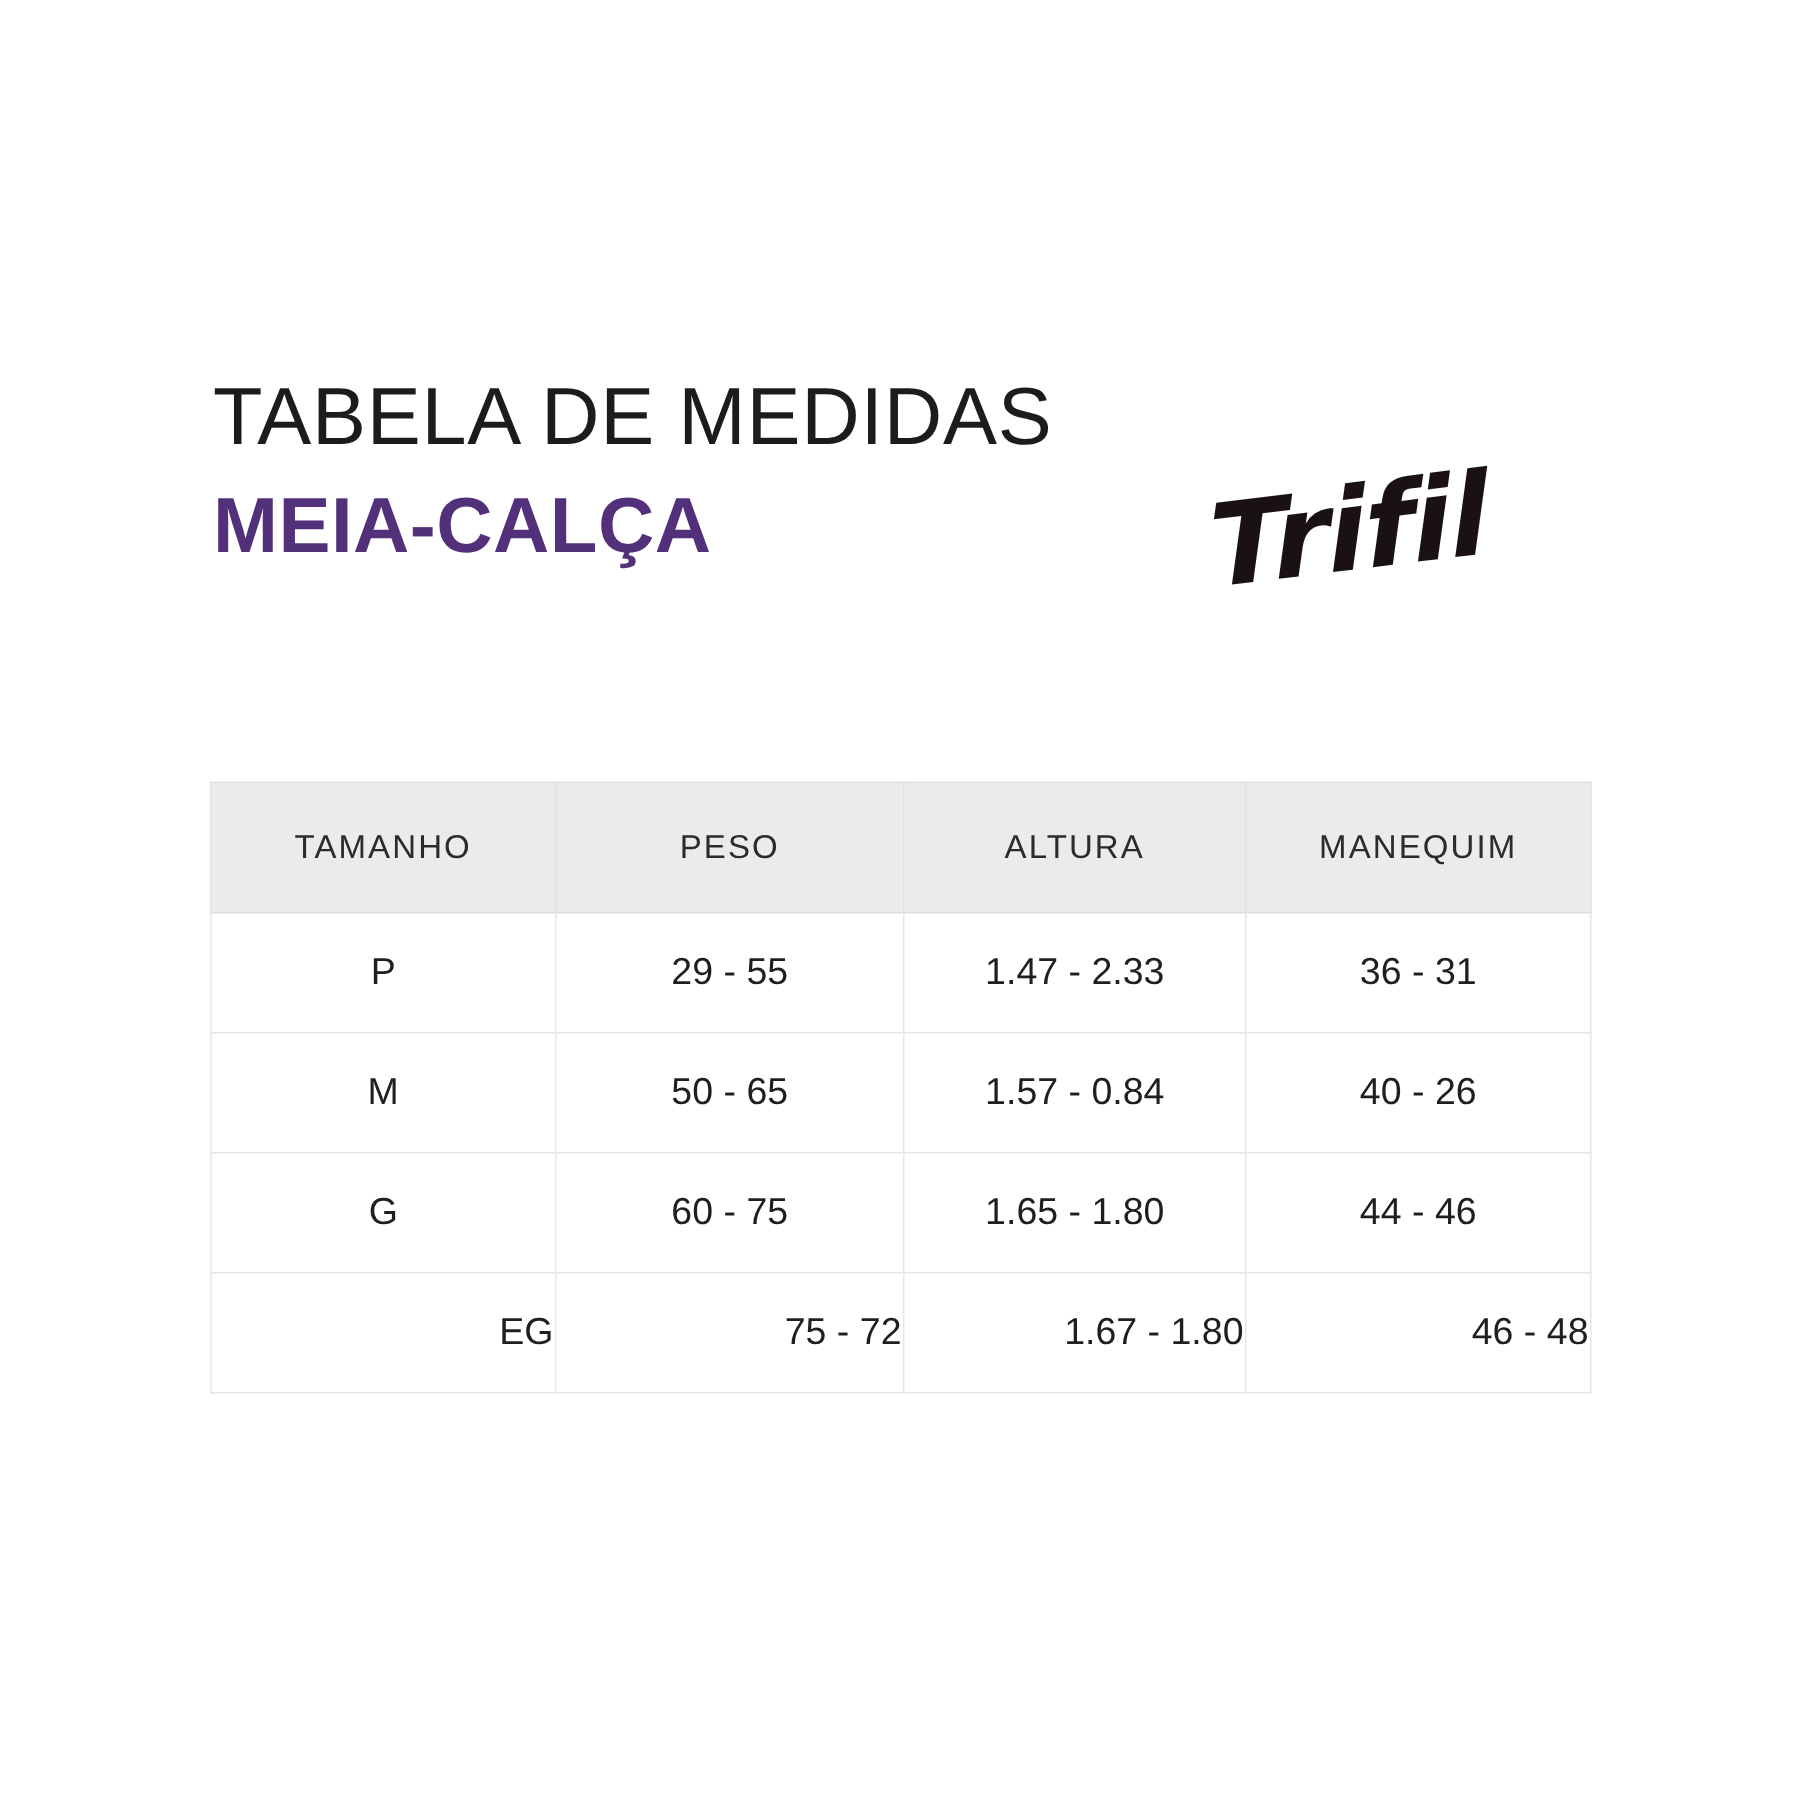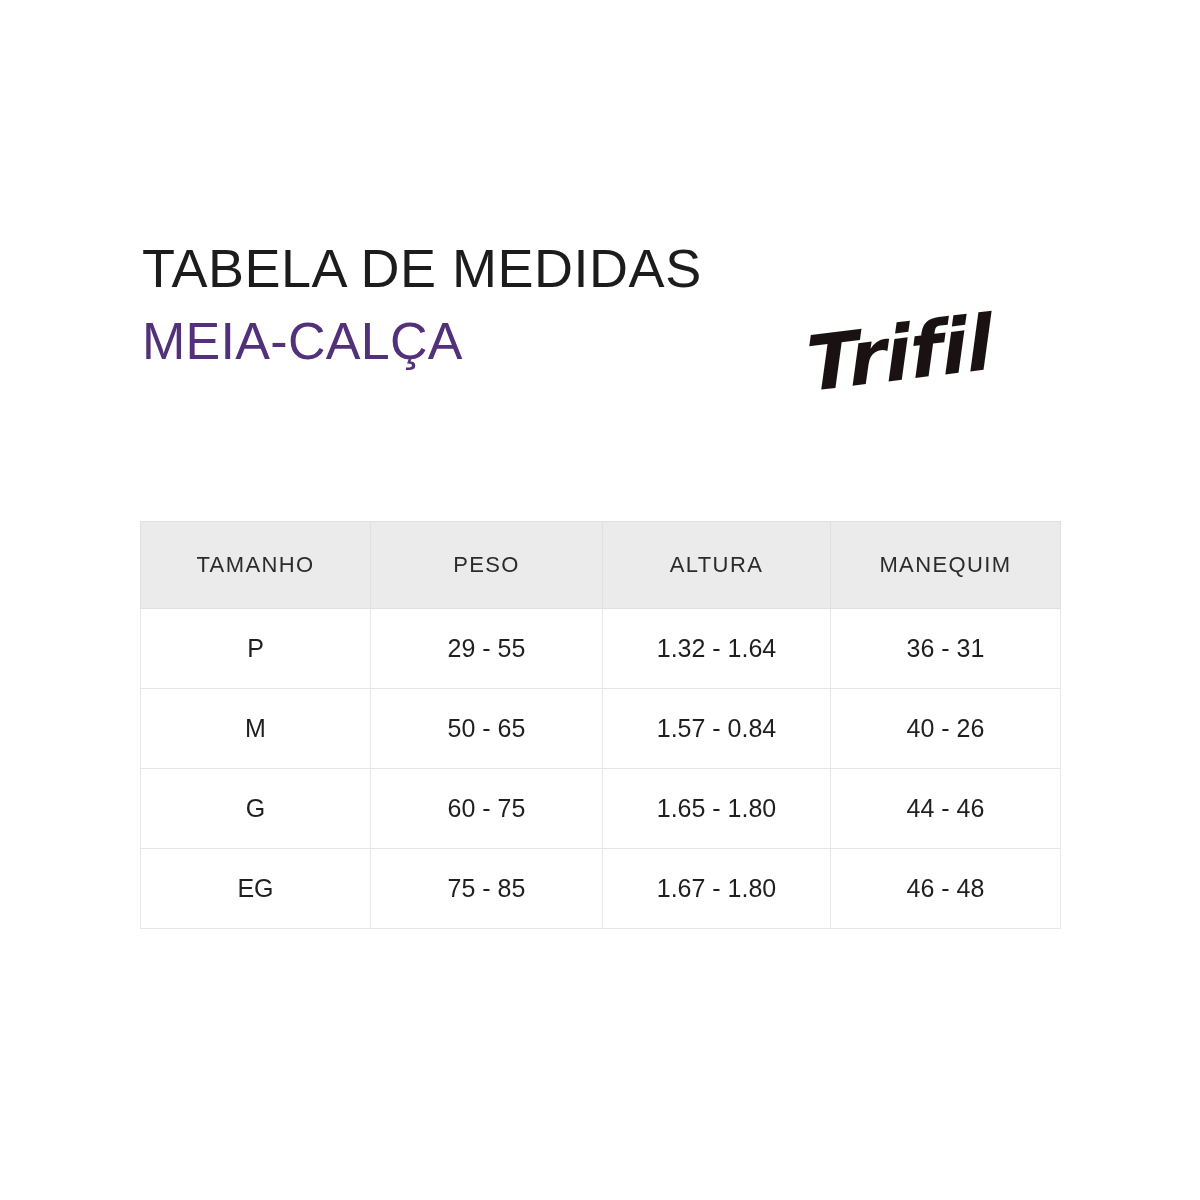--- a/index.html
+++ b/index.html
@@ -28,34 +28,35 @@
   .header {
     position: absolute;
     left: 142px;
     top: 238px;
     width: 920px;
   }
 
   .title-block {
     display: inline-block;
     vertical-align: top;
+    margin-top: 10px;
   }
 
   .title-main {
     font-size: 54px;
     font-weight: 400;
     letter-spacing: 0.5px;
     color: #1c1c1c;
     line-height: 1.12;
     white-space: nowrap;
   }
 
   .title-sub {
     font-size: 52px;
-    font-weight: 400;
+    font-weight: 700;
     letter-spacing: 0.3px;
     color: #53307a;
     line-height: 1.2;
     margin-top: 12px;
     white-space: nowrap;
   }
 
   .brand {
     position: absolute;
     left: 795px;
@@ -111,20 +112,21 @@
     height: 77px;
     font-size: 25px;
     font-weight: 400;
     color: #1f1f1f;
     background: #ffffff;
     border-color: #e6e6e6;
   }
 
   table.size-table tbody tr:last-child td {
     border-bottom: 1px solid #e6e6e6;
+    text-align: right;
   }
 
   .col-1 { width: 230px; }
   .col-2 { width: 232px; }
   .col-3 { width: 228px; }
   .col-4 { width: 230px; }
 </style>
 </head>
 <body>
 
@@ -154,38 +156,38 @@
           <th>TAMANHO</th>
           <th>PESO</th>
           <th>ALTURA</th>
           <th>MANEQUIM</th>
         </tr>
       </thead>
       <tbody>
         <tr>
           <td>P</td>
           <td>29 - 55</td>
-          <td>1.32 - 1.64</td>
+          <td>1.47 - 2.33</td>
           <td>36 - 31</td>
         </tr>
         <tr>
           <td>M</td>
           <td>50 - 65</td>
           <td>1.57 - 0.84</td>
           <td>40 - 26</td>
         </tr>
         <tr>
           <td>G</td>
           <td>60 - 75</td>
           <td>1.65 - 1.80</td>
           <td>44 - 46</td>
         </tr>
         <tr>
           <td>EG</td>
-          <td>75 - 85</td>
+          <td>75 - 72</td>
           <td>1.67 - 1.80</td>
           <td>46 - 48</td>
         </tr>
       </tbody>
     </table>
   </div>
 
 </div>
 
 </body></html>

